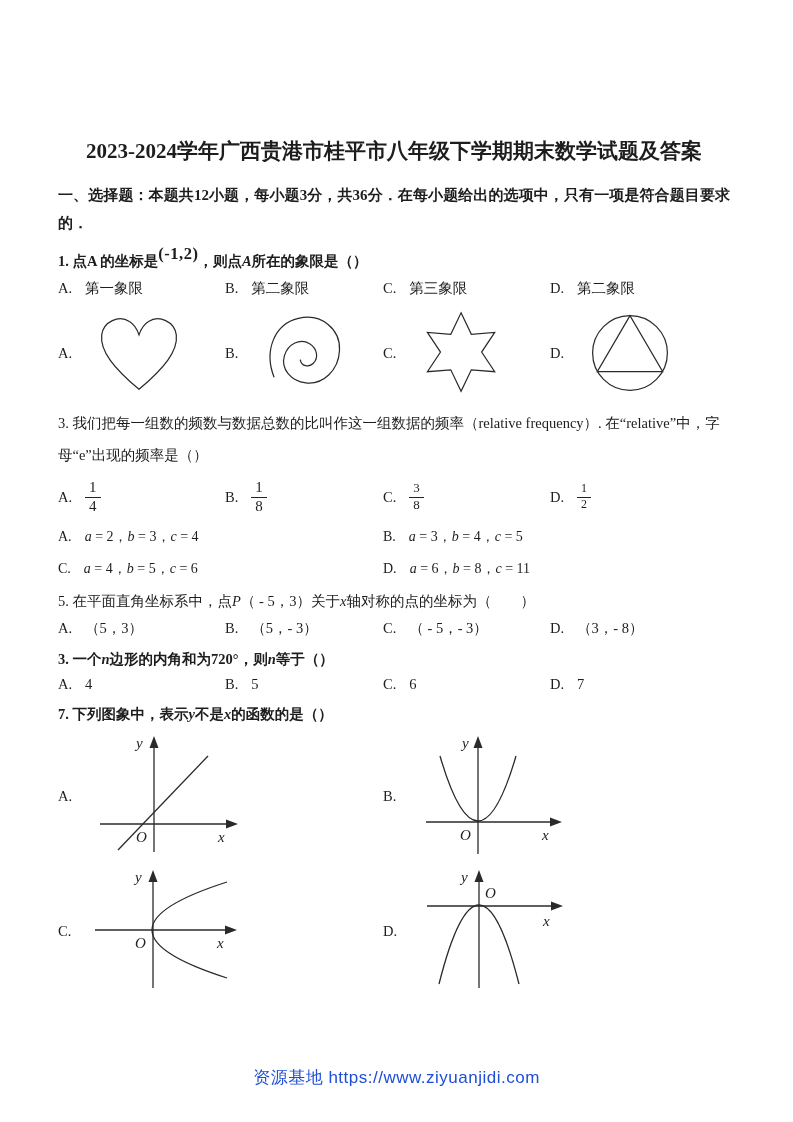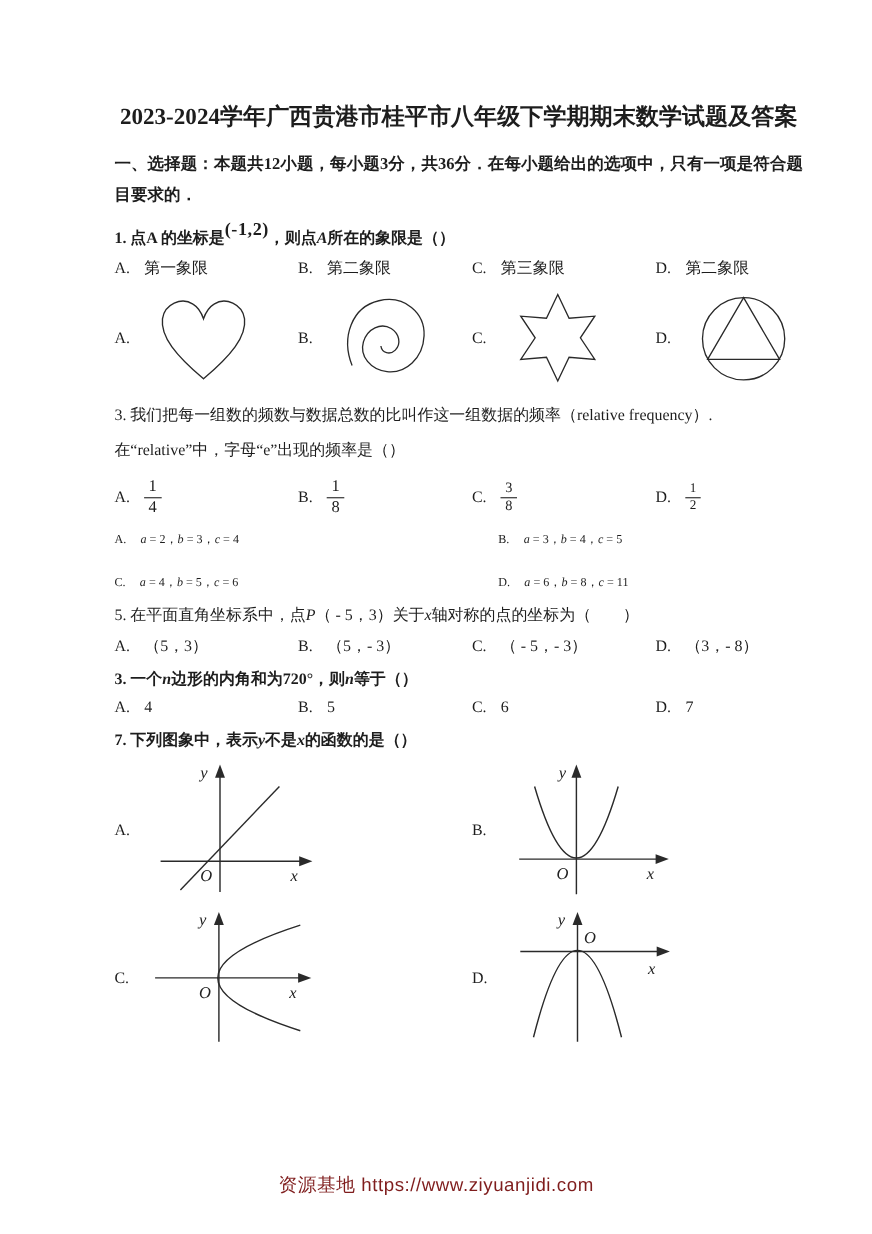--- a/index.html
+++ b/index.html
@@ -3,34 +3,34 @@
 <meta charset="utf-8">
 <style>
   * { box-sizing: border-box; }
   html, body { margin: 0; padding: 0; background: #e8e8e8; }
   .page {
     width: 793px; height: 1122px; margin: 0 auto; background: #ffffff;
     position: relative; overflow: hidden;
     font-family: "Liberation Serif", "DejaVu Serif", serif;
     color: #1d1d1d;
   }
-  .content { padding: 92px 63px 0 104px; }
+  .content { padding: 92px 63px 0 58px; margin-top: 45px; }
 
   .title { font-size: 21px; font-weight: bold; text-align: center; margin: 0; line-height: 1.4; }
   .section-header { font-size: 15px; font-weight: bold; line-height: 1.85; text-align: justify; margin: 16px 0 0 0; }
 
   .stem { font-size: 14.5px; line-height: 1.55; margin: 0; }
   .mt10 { margin-top: 10px; font-weight: bold; } .mt12 { margin-top: 12px; } .mt8 { margin-top: 8px; }
   .q3-stem { line-height: 2.2; margin-top: 6px; }
 
   .it { font-style: italic; }
   .supc { position: relative; top: -7px; font-size: 16.5px; letter-spacing: 0.5px; }
 
   .opt-grid { display: grid; grid-template-columns: 167px 158px 167px 1fr; font-size: 14.5px; margin-top: 6px; align-items: center; }
-  .opt-grid-2 { display: grid; grid-template-columns: 325px 1fr; row-gap: 14px; font-size: 11px; margin-top: 8px; gap: 24px; }
+  .opt-grid-2 { display: grid; grid-template-columns: 325px 1fr; row-gap: 14px; font-size: 14px; margin-top: 8px; }
   .opt { white-space: nowrap; }
   .ol { margin-right: 13px; }
 
   
   .frac-row { margin-top: 2px; min-height: 46px; }
   .frac-opt { display: flex; align-items: center; }
   .frac { display: inline-flex; flex-direction: column; align-items: center; line-height: 1.15; font-size: 15px; }
   .frac .num { border-bottom: 1.2px solid #222; padding: 0 4px 1px 4px; }
   .frac.f-md { font-size: 13px; } .frac.f-sm { font-size: 12px; }
 
@@ -40,21 +40,21 @@
   .shape-cell svg { flex: 0 0 auto; }
 
   
   .graph-grid { display: grid; grid-template-columns: 325px 1fr; margin-top: 8px; align-items: center; font-size: 14.5px; }
   .graph-cell { display: flex; align-items: center; gap: 6px; }
   .axis-label { font-style: italic; font-size: 15px; font-family: "Liberation Serif", serif; fill: #222; }
   svg .stroke { stroke: #2a2a2a; stroke-width: 1.3; fill: none; }
   svg .fillarrow { fill: #2a2a2a; stroke: none; }
 
   .footer { position: absolute; left: 0; right: 0; top: 1066px; text-align: center;
-    font-family: "Liberation Sans", sans-serif; font-size: 17px; color: #7f1d1d; letter-spacing: 0.5px; }
+    font-family: "Liberation Sans", sans-serif; font-size: 17px; color: #1d4ed8; letter-spacing: 0.5px; }
 </style>
 </head>
 <body>
 
 <div class="page">
   <div class="content">
 
     <h1 class="title">2023-2024学年广西贵港市桂平市八年级下学期期末数学试题及答案</h1>
     <p class="section-header">一、选择题：本题共12小题，每小题3分，共36分．在每小题给出的选项中，只有一项是符合题目要求的．</p>
 

